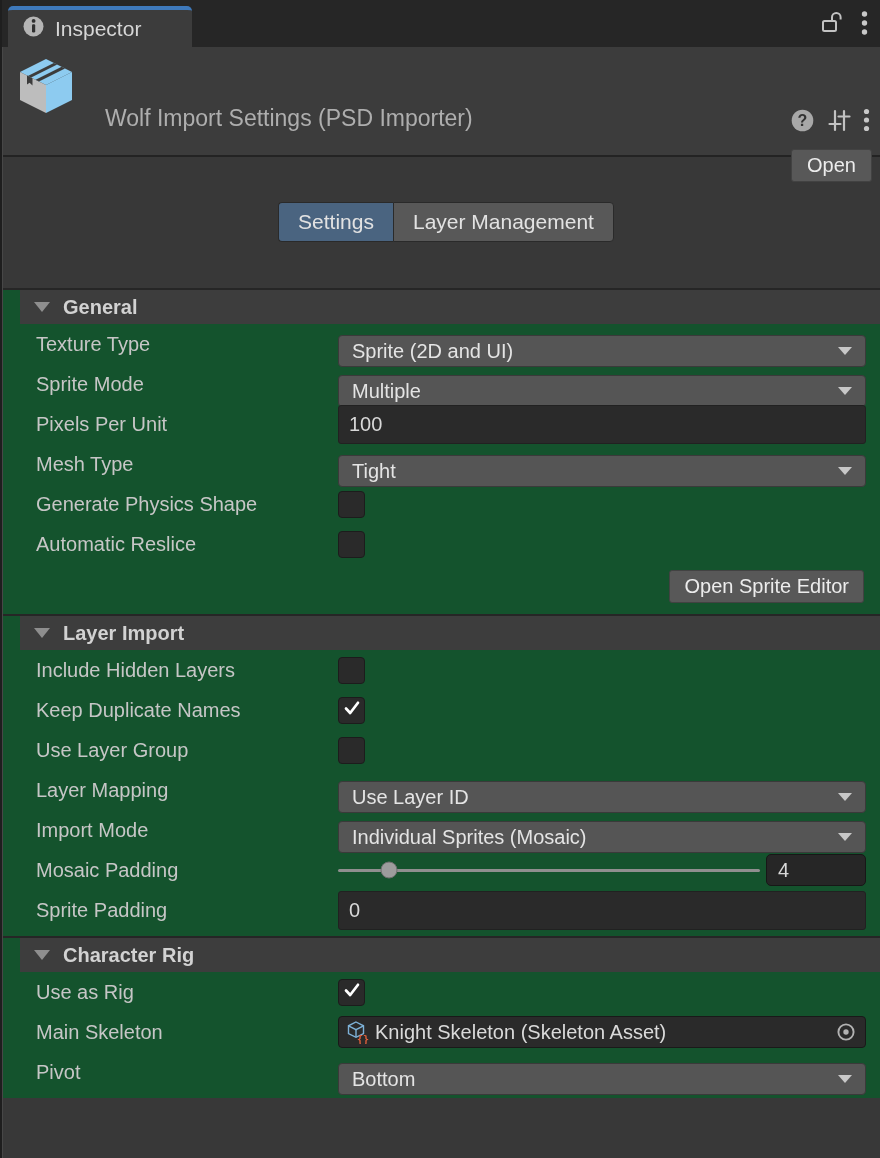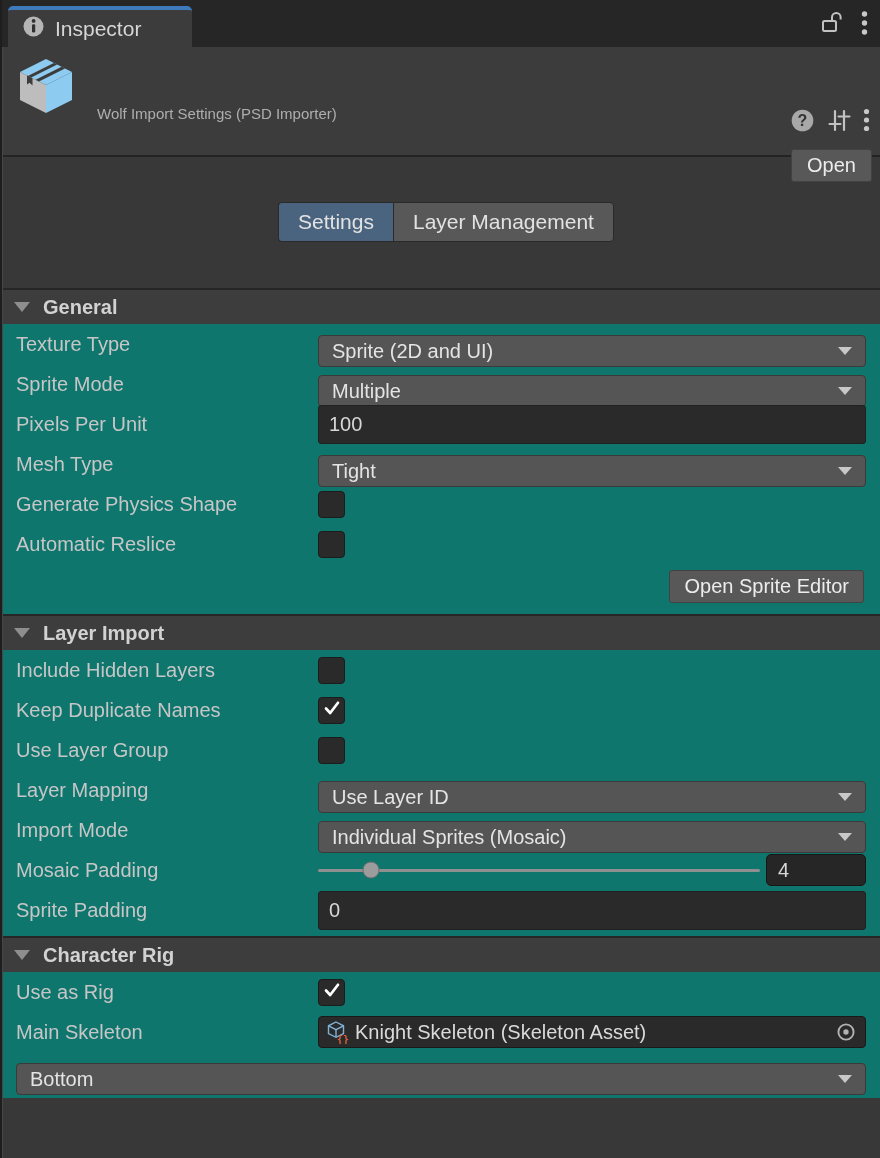--- a/index.html
+++ b/index.html
@@ -19,41 +19,41 @@
     margin-left: 8px; width: 184px; height: 41px; background: #3C3C3C;
     border-top: 4px solid #3E79BB; border-radius: 5px 5px 0 0;
     display: flex; align-items: center; gap: 10px; padding: 0 14px;
   }
   .doc-tab-label { font-size: 21px; color: #D6D6D6; }
   .tabbar-right { position: absolute; right: 12px; top: 9px; display: flex; gap: 16px; align-items: center; }
 
   
   .header { height: 110px; background: #3C3C3C; border-bottom: 2px solid #232323; position: relative; }
   .asset-icon { position: absolute; left: 13px; top: 7px; }
-  .hdr-title { position: absolute; left: 97px; top: 58px; font-size: 15px; color: #AEAEAE; white-space: nowrap; }
+  .hdr-title { position: absolute; left: 105px; top: 58px; font-size: 23px; color: #AEAEAE; white-space: nowrap; }
   .hdr-icons { position: absolute; right: 10px; top: 60px; display: flex; gap: 11px; align-items: center; }
   .open-btn {
     position: absolute; right: 8px; top: 102px; height: 33px; padding: 0 15px;
     background: #585858; border: 1px solid #424242; border-radius: 3px;
     color: #ECECEC; font-size: 20px; display: flex; align-items: center;
   }
 
   
   .view-tabs { display: flex; justify-content: center; margin-top: 45px; }
   .vtab {
     height: 40px; padding: 0 19px; font-size: 21px; display: flex; align-items: center;
     color: #E2E2E2; background: #585858; border: 1px solid #2A2A2A;
   }
   .vtab.first { border-radius: 4px 0 0 4px; border-right: none; margin-left: 12px; }
   .vtab.last  { border-radius: 0 4px 4px 0; }
   .vtab.selected { background: #4A6480; }
 
   
   .sections { margin-top: 46px; }
-  .section { border-top: 2px solid #262626; background: #0f766e; padding-bottom: 6px; }
+  .section { border-top: 2px solid #262626; background: #14532d; padding-bottom: 6px; padding-left: 20px; }
   .section-header { height: 34px; display: flex; align-items: center; padding-left: 14px; gap: 13px; background: #3D3D3D; }
   .fold-triangle { width: 0; height: 0; border-left: 8px solid transparent; border-right: 8px solid transparent; border-top: 10px solid #8E8E8E; }
   .section-title { font-size: 20px; font-weight: bold; color: #D2D2D2; }
 
   .row { height: 40px; display: flex; align-items: center; padding-left: 16px; }
   .row-label { width: 302px; flex-shrink: 0; font-size: 20px; color: #C6C6C6; white-space: nowrap; }
   .row-field { flex: 1; margin-right: 14px; display: flex; align-items: center; min-width: 0; }
 
   .dropdown {
     height: 32px; width: 100%; background: #555555; border: 1px solid #3A3A3A; border-radius: 4px;
@@ -325,20 +325,21 @@
             <span class="obj-picker">
               <svg width="24" height="24" viewBox="0 0 24 24">
                 <circle cx="12" cy="12" r="7.6" fill="none" stroke="#B2B2B2" stroke-width="1.9"></circle>
                 <circle cx="12" cy="12" r="2.7" fill="#B2B2B2"></circle>
               </svg>
             </span>
           </div>
         </div>
       </div>
       <div class="row">
+        <span class="row-label">Pivot</span>
         <div class="row-field">
           <div class="dropdown">
             <span class="dd-text">Bottom</span>
             <span class="caret"></span>
           </div>
         </div>
       </div>
     </div>
   </div>
 

